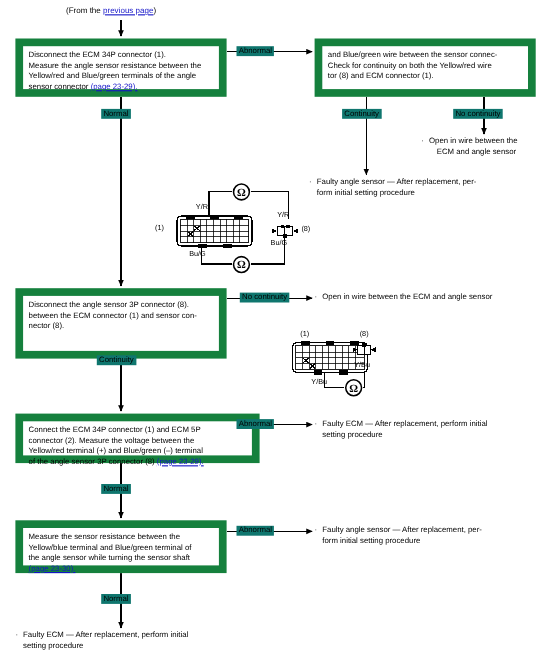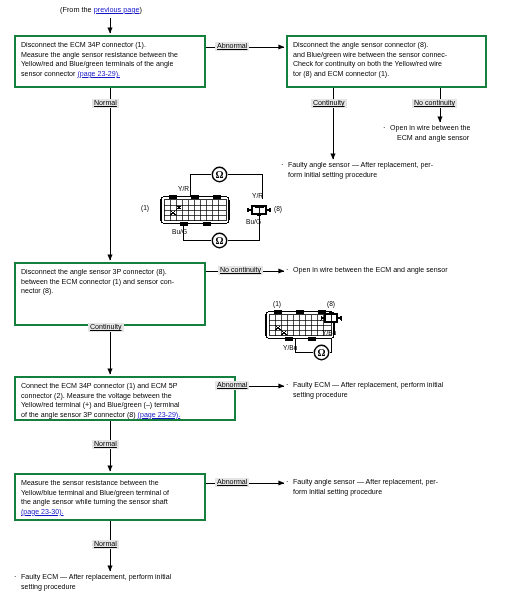--- a/index.html
+++ b/index.html
@@ -4,34 +4,34 @@
 <style>
   html,body{margin:0;padding:0;background:#ffffff;}
   body{width:507px;height:599px;position:relative;overflow:hidden;
        font-family:"Liberation Sans","DejaVu Sans",sans-serif;
        color:#000;-webkit-font-smoothing:none;}
   #page{position:absolute;inset:0;width:507px;height:599px;}
 
   .abs{position:absolute;}
 
   
-  .box{position:absolute;border:2px solid #15803d;background:#fff;
+  .box{position:absolute;border:7px solid #15803d;background:#fff;
        box-sizing:border-box;padding:4px 5px 3px 5px;
        font-size:7.1px;line-height:9.6px;text-align:justify;}
   .box .ln{display:block;white-space:nowrap;}
 
   
   .result{position:absolute;font-size:7.1px;line-height:9.6px;}
   .result .bullet{position:absolute;left:0;top:0;}
   .result .rtext{display:block;padding-left:7px;}
   .result .ln{display:block;white-space:nowrap;}
 
   
-  .lbl{position:absolute;font-size:7.1px;line-height:9px;background:#e5e5e5;
-       padding:0 2px;white-space:nowrap;text-decoration:underline;}
+  .lbl{position:absolute;font-size:7.1px;line-height:9px;background:#0f766e;
+       padding:0 2px;white-space:nowrap;}
 
   
   .header{position:absolute;font-size:7.3px;white-space:nowrap;}
   .link{color:#1414c8;text-decoration:underline;}
 
   
   svg.lines{position:absolute;left:0;top:0;width:507px;height:599px;
             pointer-events:none;}
 
   
@@ -93,21 +93,20 @@
   </svg>
 
   <div class="box" style="left:14px;top:35px;width:192px;height:53px;">
     <span class="ln">Disconnect the ECM 34P connector (1).</span>
     <span class="ln">Measure the angle sensor resistance between the</span>
     <span class="ln">Yellow/red and Blue/green terminals of the angle</span>
     <span class="ln"><span>sensor connector </span><a class="link" href="#">(page 23-29).</a></span>
   </div>
 
   <div class="box" style="left:286px;top:35px;width:201px;height:53px;">
-    <span class="ln">Disconnect the angle sensor connector (8).</span>
     <span class="ln">and Blue/green wire between the sensor connec-</span>
     <span class="ln">Check for continuity on both the  Yellow/red wire</span>
     <span class="ln">tor (8) and ECM connector (1).</span>
   </div>
 
   <div class="box" style="left:14px;top:262px;width:192px;height:64px;">
     <span class="ln">Disconnect the angle sensor 3P connector (8).</span>
     <span class="ln">between the ECM connector (1) and sensor con-</span>
     <span class="ln">nector (8).</span>
   </div>

